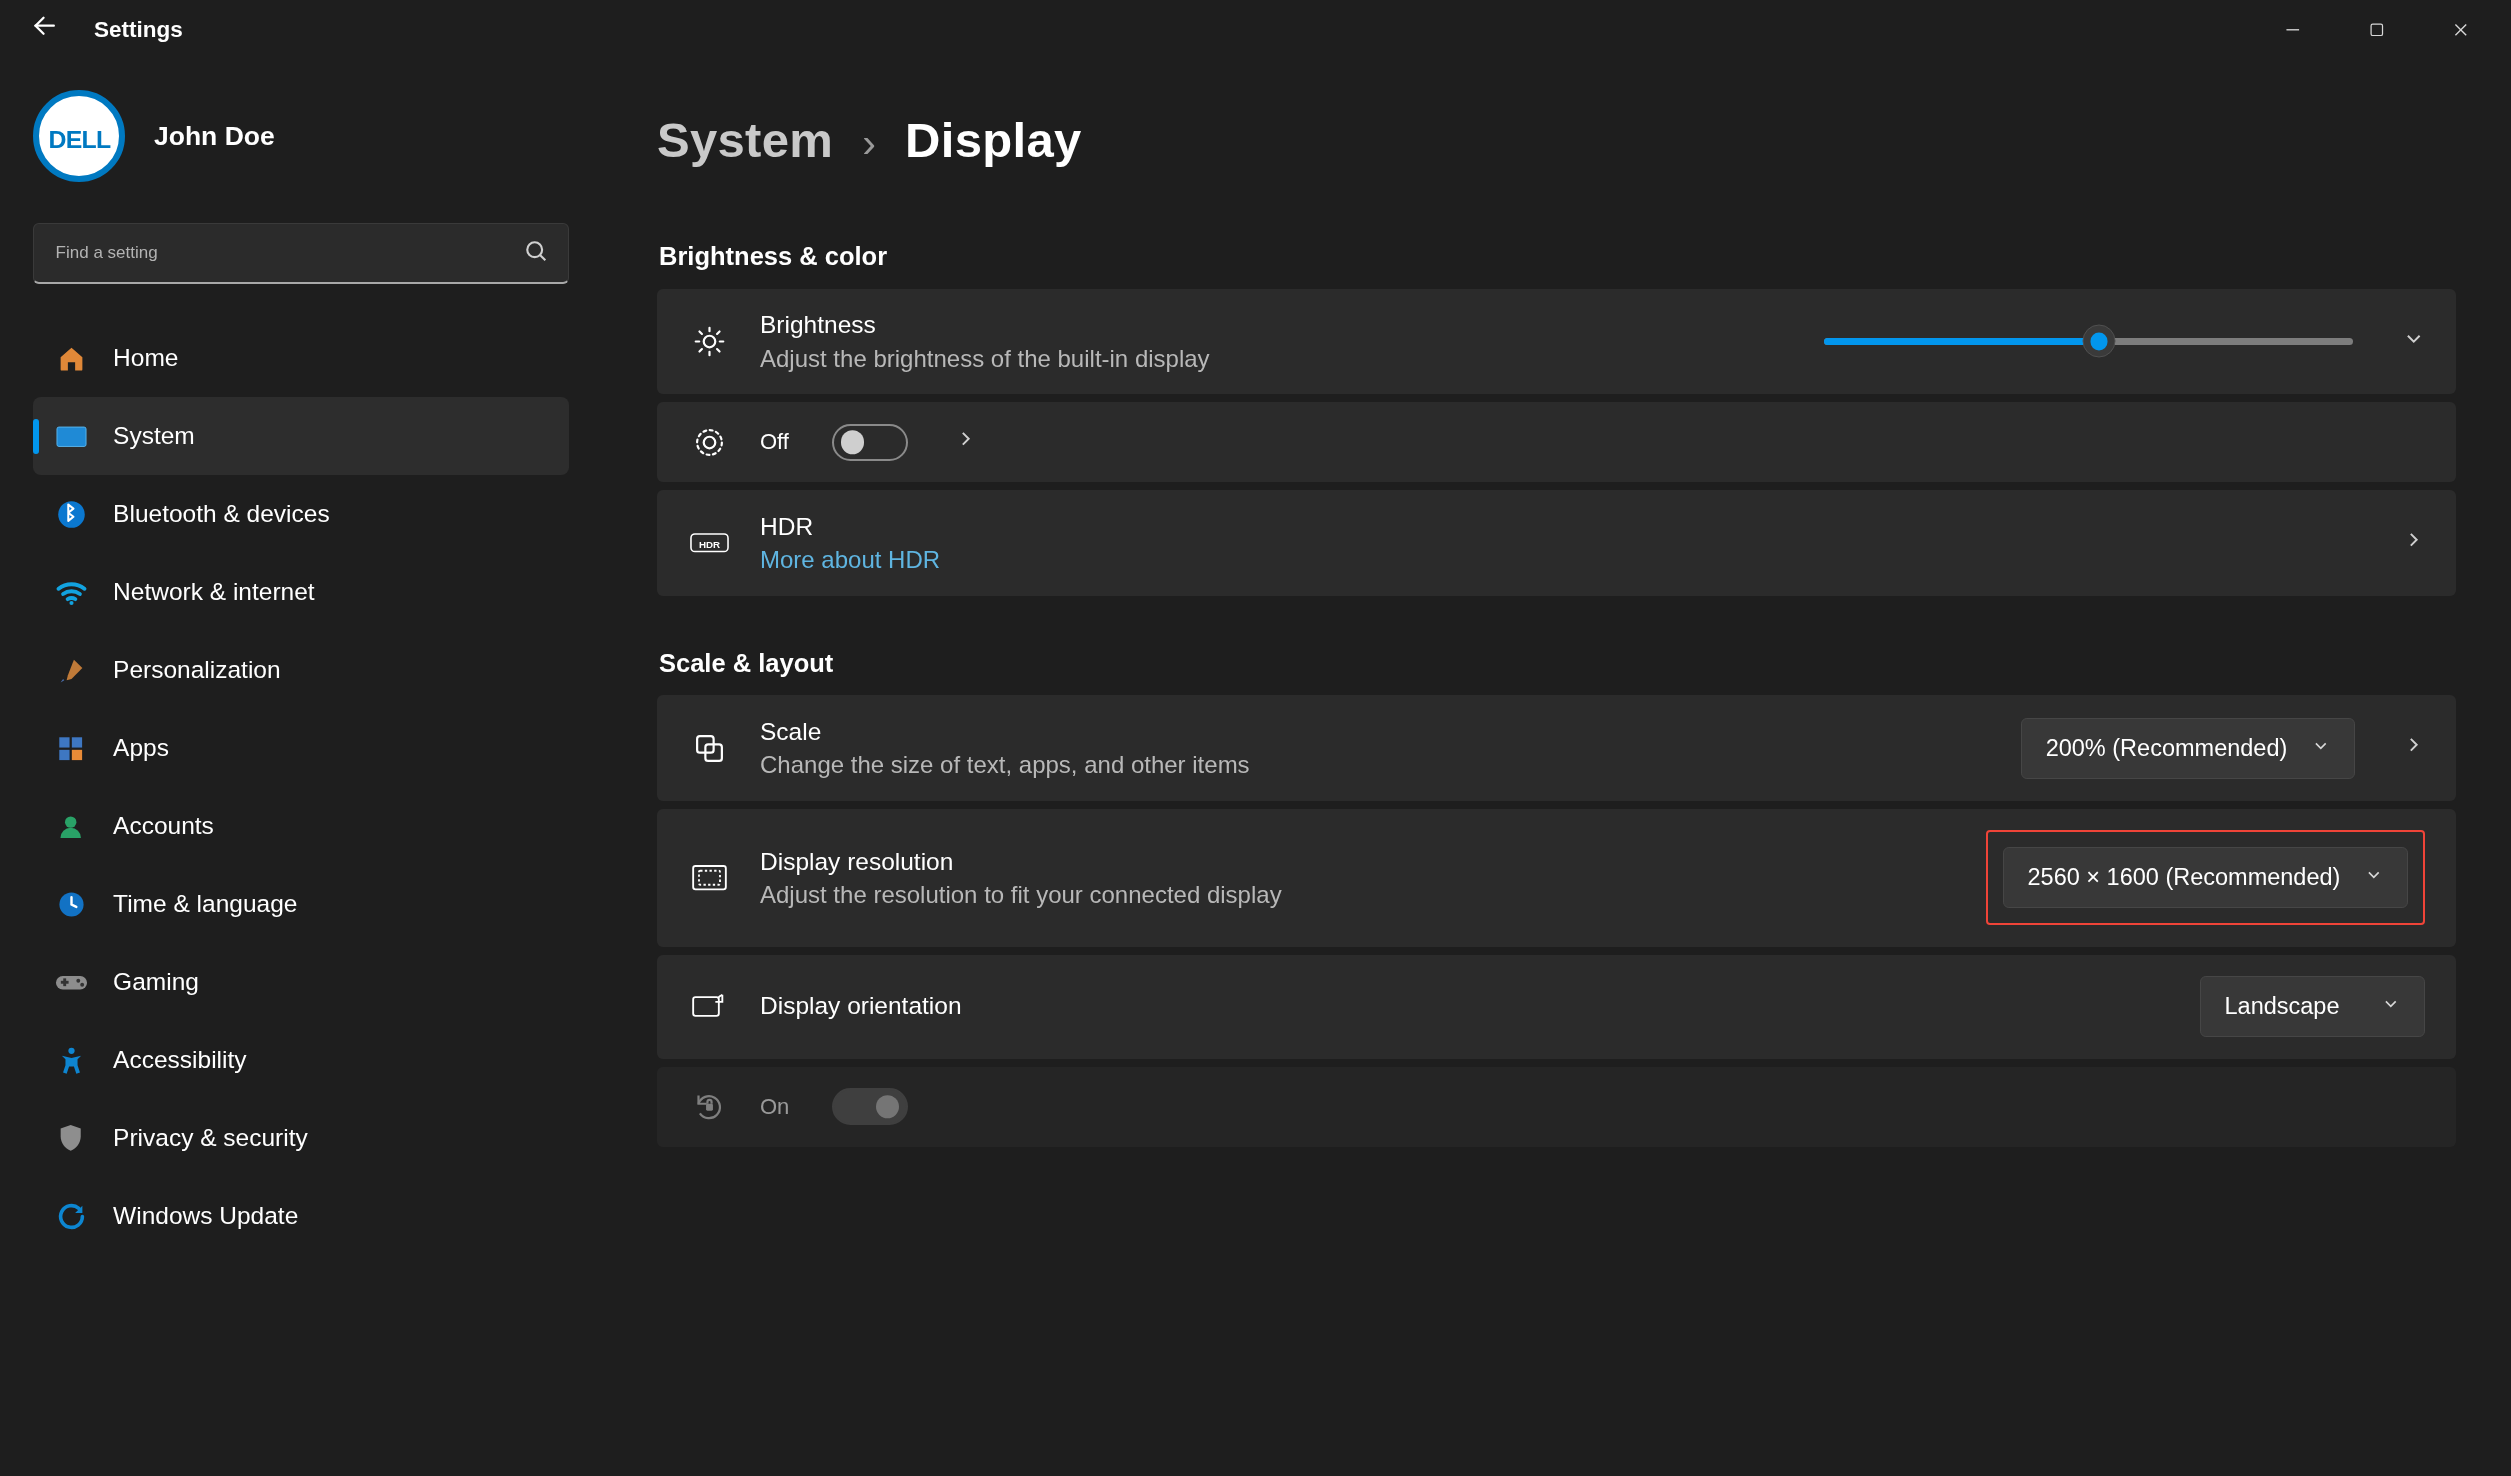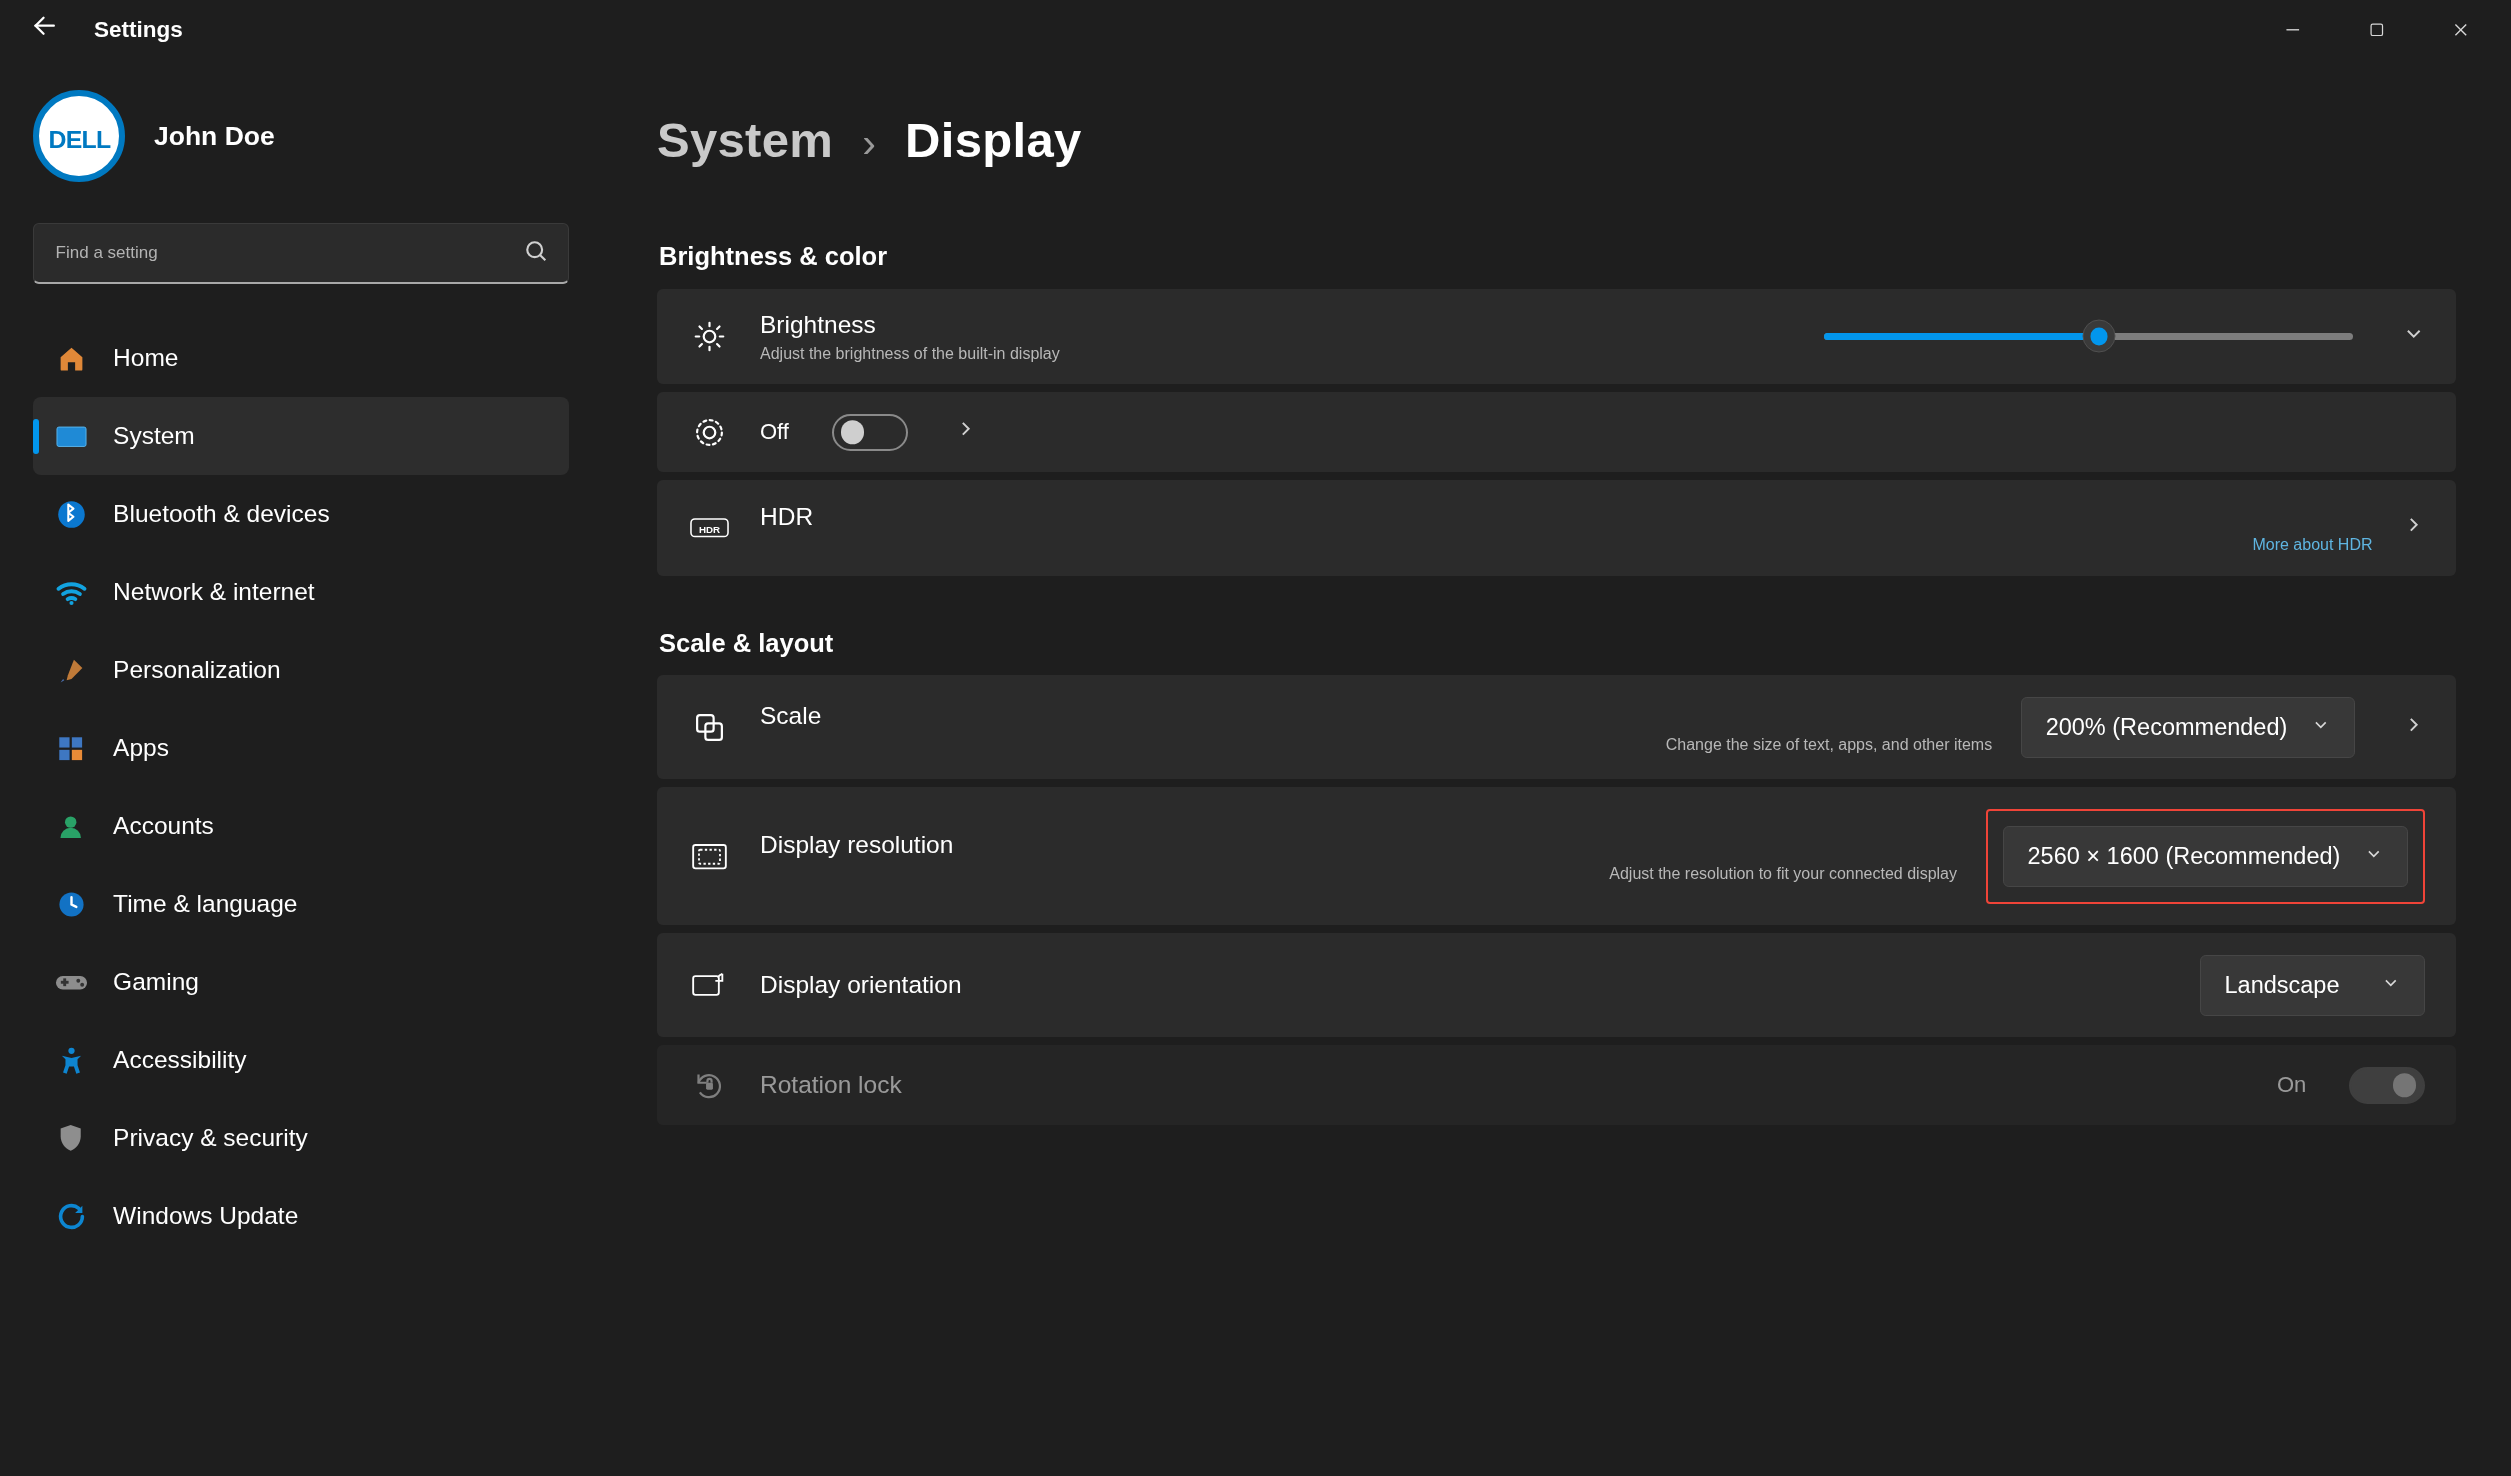--- a/index.html
+++ b/index.html
@@ -79,21 +79,21 @@
 
   .card{
     background:var(--bg-panel);border-radius:5.9px;padding:21.6px 31px;margin-bottom:7.8px;
     display:flex;align-items:center;gap:29px;
   }
   .card.disabled{opacity:.55;}
   .card .cicon{width:43px;display:flex;align-items:center;justify-content:center;color:#fff;}
   .card .texts{flex:0 0 auto;min-width:235px;}
   .card .texts.grow{flex:1;}
   .card .title{font-size:24.5px;color:#fff;line-height:1.25;}
-  .card .subtitle{font-size:16px;color:var(--txt-dim);margin-top:3.9px;text-align:right;}
+  .card .subtitle{font-size:24px;color:var(--txt-dim);margin-top:3.9px;}
   .card .subtitle.link{color:var(--link);}
   .card .grow{flex:1;}
   .chev{color:#d0d0d0;font-size:23.5px;}
 
   .slider-wrap{flex:1;display:flex;align-items:center;justify-content:flex-end;}
   .slider{width:529px;height:7.8px;background:#7d7d7d;border-radius:3.9px;position:relative;margin-right:19.6px;}
   .slider .fill{position:absolute;left:0;top:0;bottom:0;border-radius:3.9px;background:var(--accent);}
   .slider .thumb{position:absolute;top:50%;width:33px;height:33px;border-radius:50%;background:#3a3a3a;border:1px solid #505050;transform:translate(-50%,-50%);display:flex;align-items:center;justify-content:center;}
   .slider .thumb::after{content:"";width:17.6px;height:17.6px;border-radius:50%;background:var(--accent);}
 
@@ -430,23 +430,20 @@
 
     <div class="card disabled">
       <span class="cicon">
           <svg width="33" height="33" viewBox="0 0 24 24" fill="none" stroke="#cfcfcf" stroke-width="1.6">
             <path d="M4 10a8 8 0 1 1 1 7"></path>
             <polyline points="4 4 4 10 10 10"></polyline>
             <rect x="9.5" y="10" width="5" height="5" rx="1" fill="#cfcfcf" stroke="none"></rect>
             <path d="M10.5 10v-1.3a1.5 1.5 0 0 1 3 0V10"></path>
           </svg>
         </span>
-      <div class="texts grow">
-        <div class="title">Rotation lock</div>
-      </div>
       <span class="switch-label">On</span>
       <div class="switch on disabled">
           <div class="knob"></div>
         </div>
     </div>
 
   </div>
 </div>
 
 

